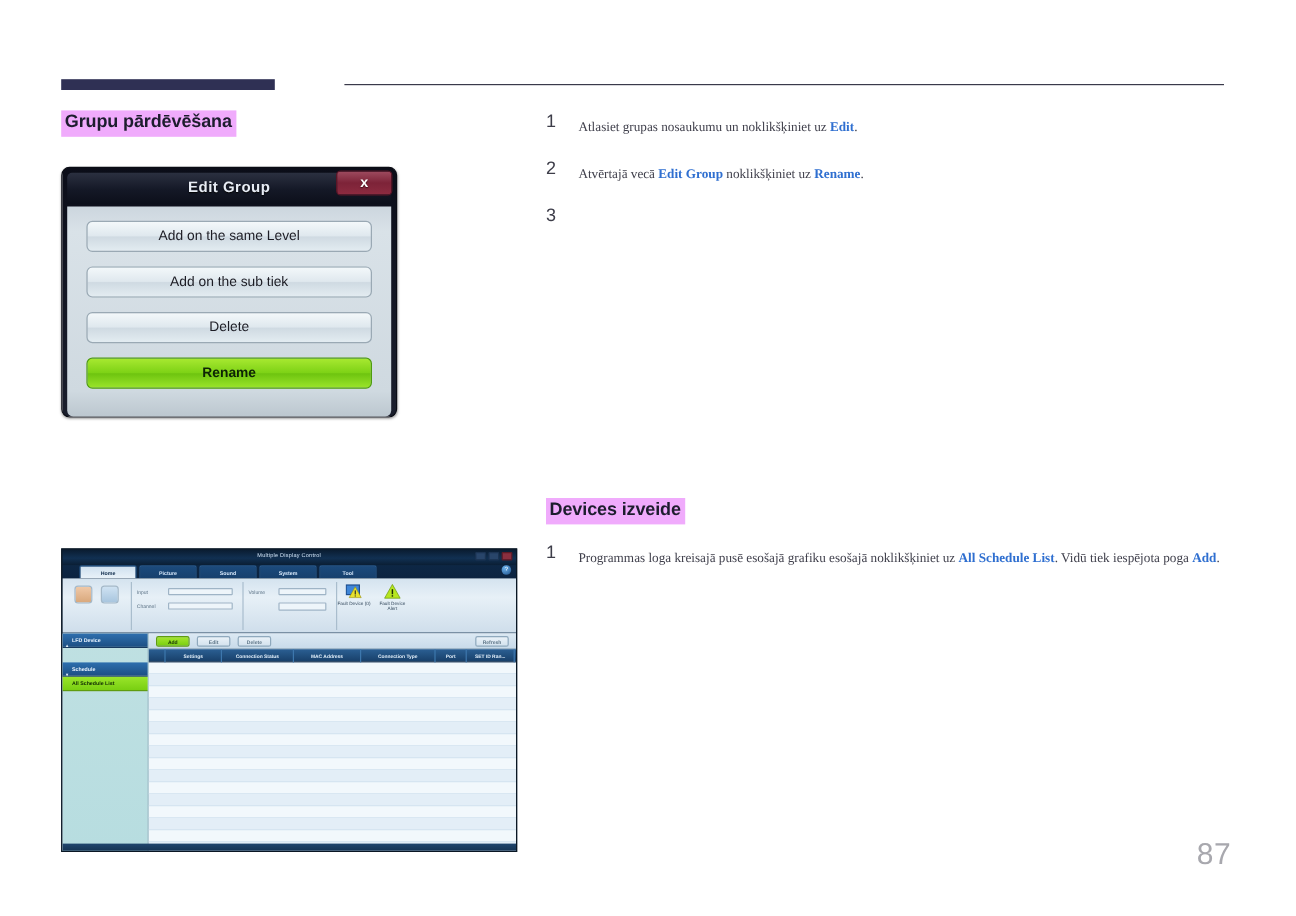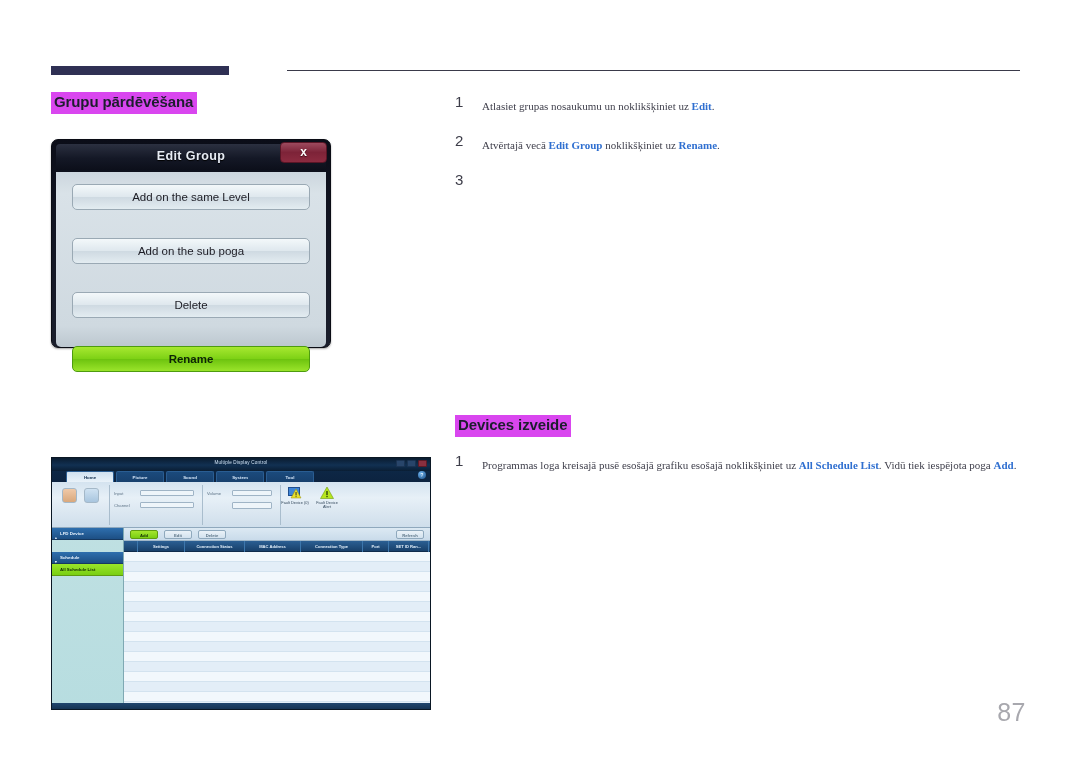--- a/index.html
+++ b/index.html
@@ -14,21 +14,21 @@
 
   
   .top-rule-wrap { position:absolute; left:51px; top:66px; width:969px; height:12px; }
   .top-rule-thick { position:absolute; left:0; top:0; width:178px; height:9px; background:#2f3054; }
   .top-rule-thin  { position:absolute; left:236px; top:4px; width:733px; height:1px; background:#3a3a4a; }
 
   
   .col-left { position:absolute; left:51px; top:92px; width:380px; }
   .sec-head-hl {
     display:inline-block;
-    background:#d946ef;
+    background:#f0abfc;
     color:#1d1d2e;
     font-size:15px; font-weight:bold;
     padding:2px 4px 3px 3px;
     letter-spacing:-0.1px;
     line-height:1.12;
   }
 
   
   .dialog {
     position:absolute; left:51px; top:139px;
@@ -63,21 +63,21 @@
   }
   .dlg-body {
     height:175px;
     margin-top:2px;
     border-radius:0 0 5px 5px;
     background:linear-gradient(180deg,#ccd6de 0%,#d9e2e8 12%,#cfd9e0 88%,#bcc7cf 100%);
     padding:12px 16px 0 16px;
   }
   .dlg-btn {
     display:block; width:100%; height:26px;
-    margin-bottom:28px;
+    margin-bottom:12px;
     border:1px solid #9aa9b4;
     border-radius:5px;
     background:linear-gradient(180deg,#f3f8fa 0%,#dfe8ee 48%,#cfdae2 52%,#e3ecf1 100%);
     color:#1c1c24; font-size:11.5px;
     text-align:center; line-height:24px;
     font-family:"Liberation Sans", sans-serif;
   }
   .dlg-btn.primary {
     border:1px solid #4e9c0f;
     background:linear-gradient(180deg,#a7e830 0%,#7ed216 48%,#6ec40f 52%,#9ae42a 100%);
@@ -250,21 +250,21 @@
     <span class="sec-head-hl">Grupu pārdēvēšana</span>
   </div>
 
   <div class="dialog">
     <div class="dlg-titlebar">
       <div class="dlg-title">Edit Group</div>
       <div class="dlg-close">x</div>
     </div>
     <div class="dlg-body">
       <div class="dlg-btn">Add on the same Level</div>
-      <div class="dlg-btn">Add on the sub poga</div>
+      <div class="dlg-btn">Add on the sub tiek</div>
       <div class="dlg-btn">Delete</div>
       <div class="dlg-btn primary">Rename</div>
     </div>
   </div>
 
   <div class="col-right">
     <div class="step">
       <span class="step-num">1</span>
       <span class="step-txt"><span>Atlasiet grupas nosaukumu un noklikšķiniet uz </span><span class="b">Edit</span><span>.</span></span>
     </div>

